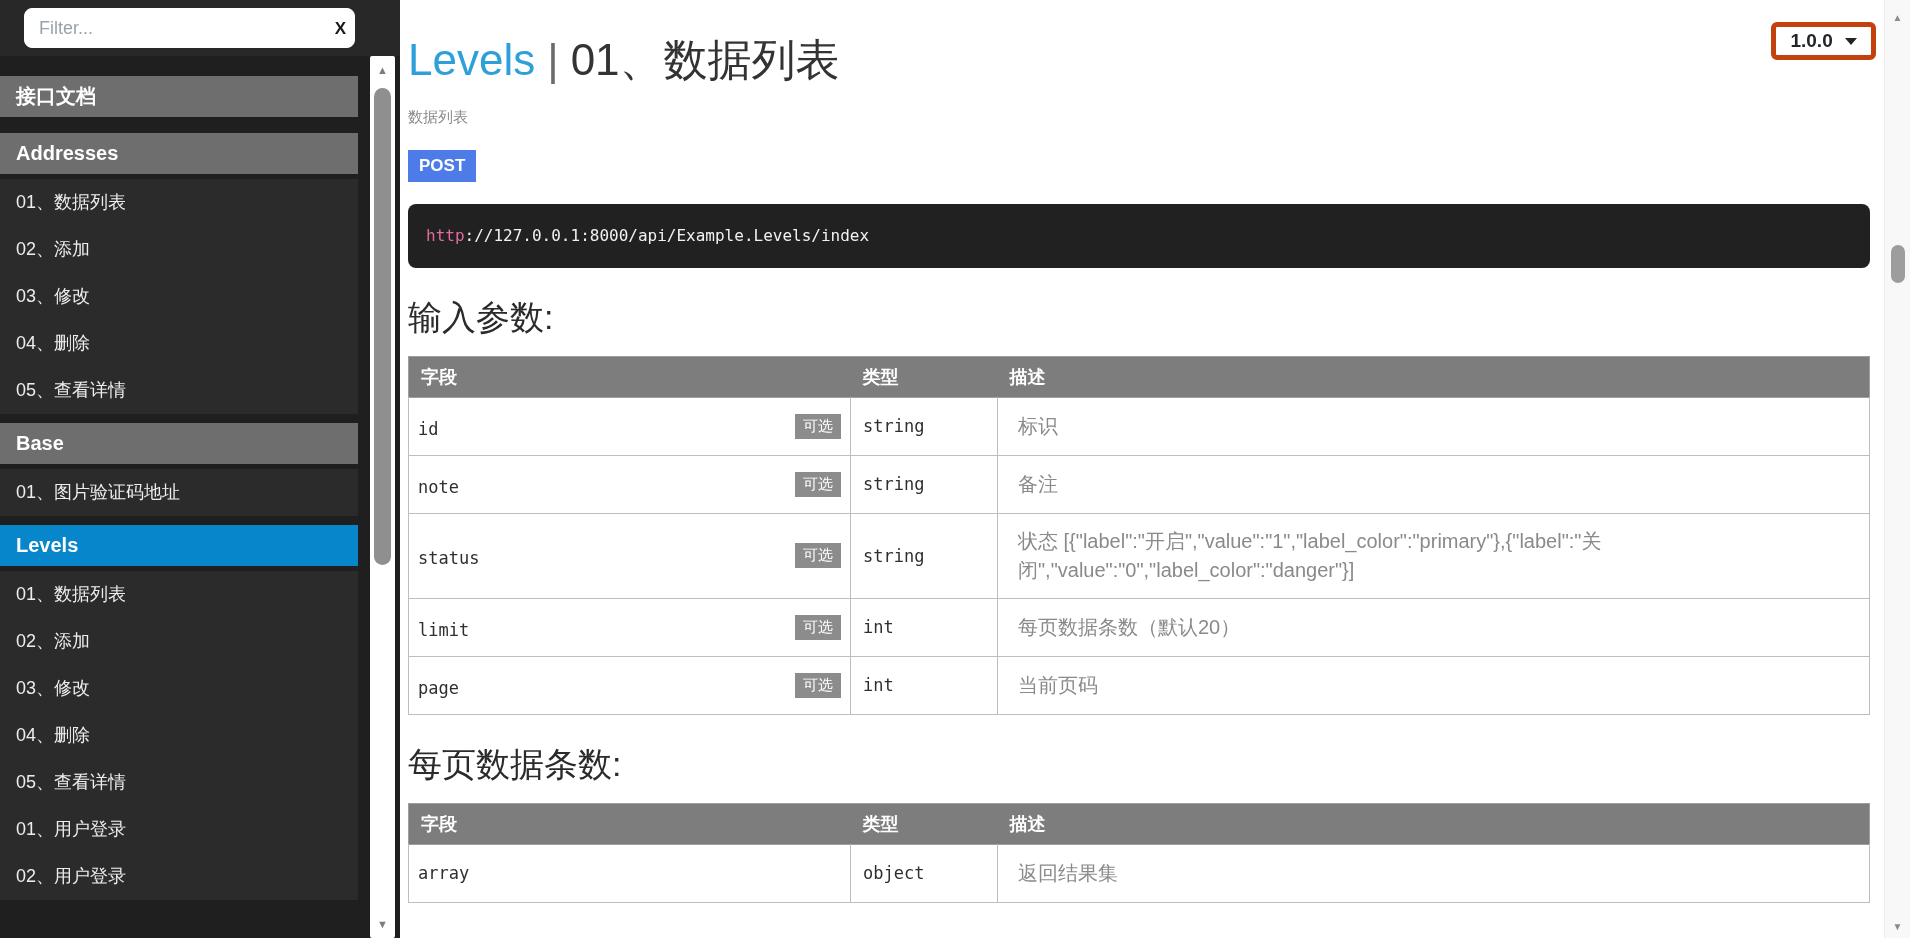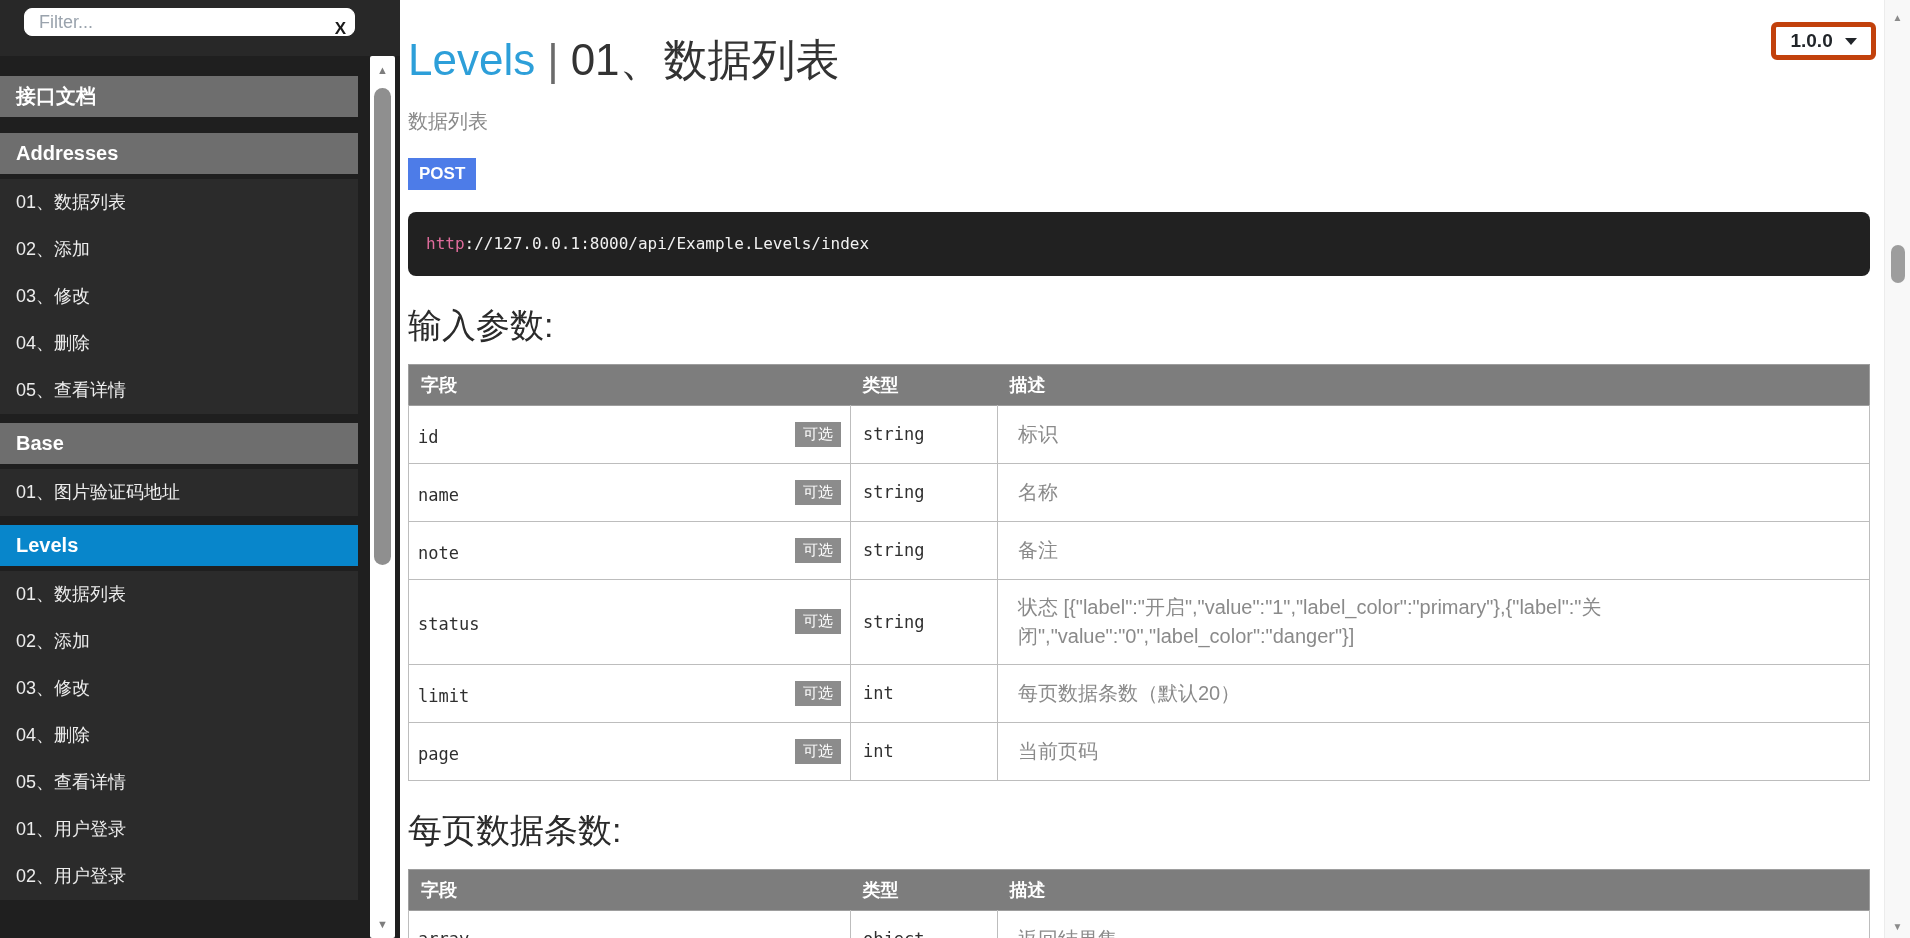--- a/index.html
+++ b/index.html
@@ -21,21 +21,21 @@
     background: #1f1f1f;
     flex-shrink: 0;
   }
   .filter-bar {
     height: 56px;
     background: #282828;
     padding: 8px 45px 8px 24px;
   }
   .filter-wrap { position: relative; width: 331px; height: 40px; }
   .filter-wrap input {
-    width: 100%; height: 28px;
+    width: 100%; height: 40px;
     border: 1px solid #ffffff; border-radius: 8px;
     background: #ffffff;
     padding: 0 34px 0 14px;
     font-size: 18px; color: #333;
     font-family: "Liberation Sans", "DejaVu Sans", sans-serif;
     outline: none;
   }
   .filter-wrap input::placeholder { color: #9aa3ad; }
   .filter-clear {
     position: absolute; right: 9px; top: 50%;
@@ -100,21 +100,21 @@
   }
   .caret {
     display: inline-block; margin-left: 7px; vertical-align: middle;
     width: 0; height: 0;
     border-left: 6px solid transparent; border-right: 6px solid transparent;
     border-top: 7px solid #212529;
   }
   h1.page-title { margin-top: 34px; font-size: 44px; font-weight: 500; line-height: 1.2; color: #333; }
   h1 .api-link { color: var(--title-blue, #2d9fd9); text-decoration: none; }
   h1 .sep { color: #6b6b6b; font-weight: 300; padding: 0 12px; }
-  .subtitle { margin-top: 21px; font-size: 20px; color: #8a8a8a; }
+  .subtitle { margin-top: 21px; font-size: 15px; color: #8a8a8a; }
   .method-badge {
     display: inline-block; margin-top: 23px;
     background: var(--post-blue, #4d7ce8); color: #fff;
     font-weight: bold; font-size: 17px;
     padding: 6px 11px; border-radius: 0;
   }
   .url-block {
     margin-top: 22px;
     background: #212121; border-radius: 8px;
     height: 64px; display: flex; align-items: center;
@@ -259,30 +259,20 @@
                   <span class="field-name">id</span>
                   <span class="opt-badge">可选</span>
                 </div>
               </td>
               <td class="cell-type"><span class="type-name">string</span></td>
               <td class="cell-desc">标识</td>
             </tr>
             <tr class="param-row">
               <td class="cell-field">
                 <div class="field-flex">
-                  <span class="field-name">name</span>
-                  <span class="opt-badge">可选</span>
-                </div>
-              </td>
-              <td class="cell-type"><span class="type-name">string</span></td>
-              <td class="cell-desc">名称</td>
-            </tr>
-            <tr class="param-row">
-              <td class="cell-field">
-                <div class="field-flex">
                   <span class="field-name">note</span>
                   <span class="opt-badge">可选</span>
                 </div>
               </td>
               <td class="cell-type"><span class="type-name">string</span></td>
               <td class="cell-desc">备注</td>
             </tr>
             <tr class="param-row">
               <td class="cell-field">
                 <div class="field-flex">

